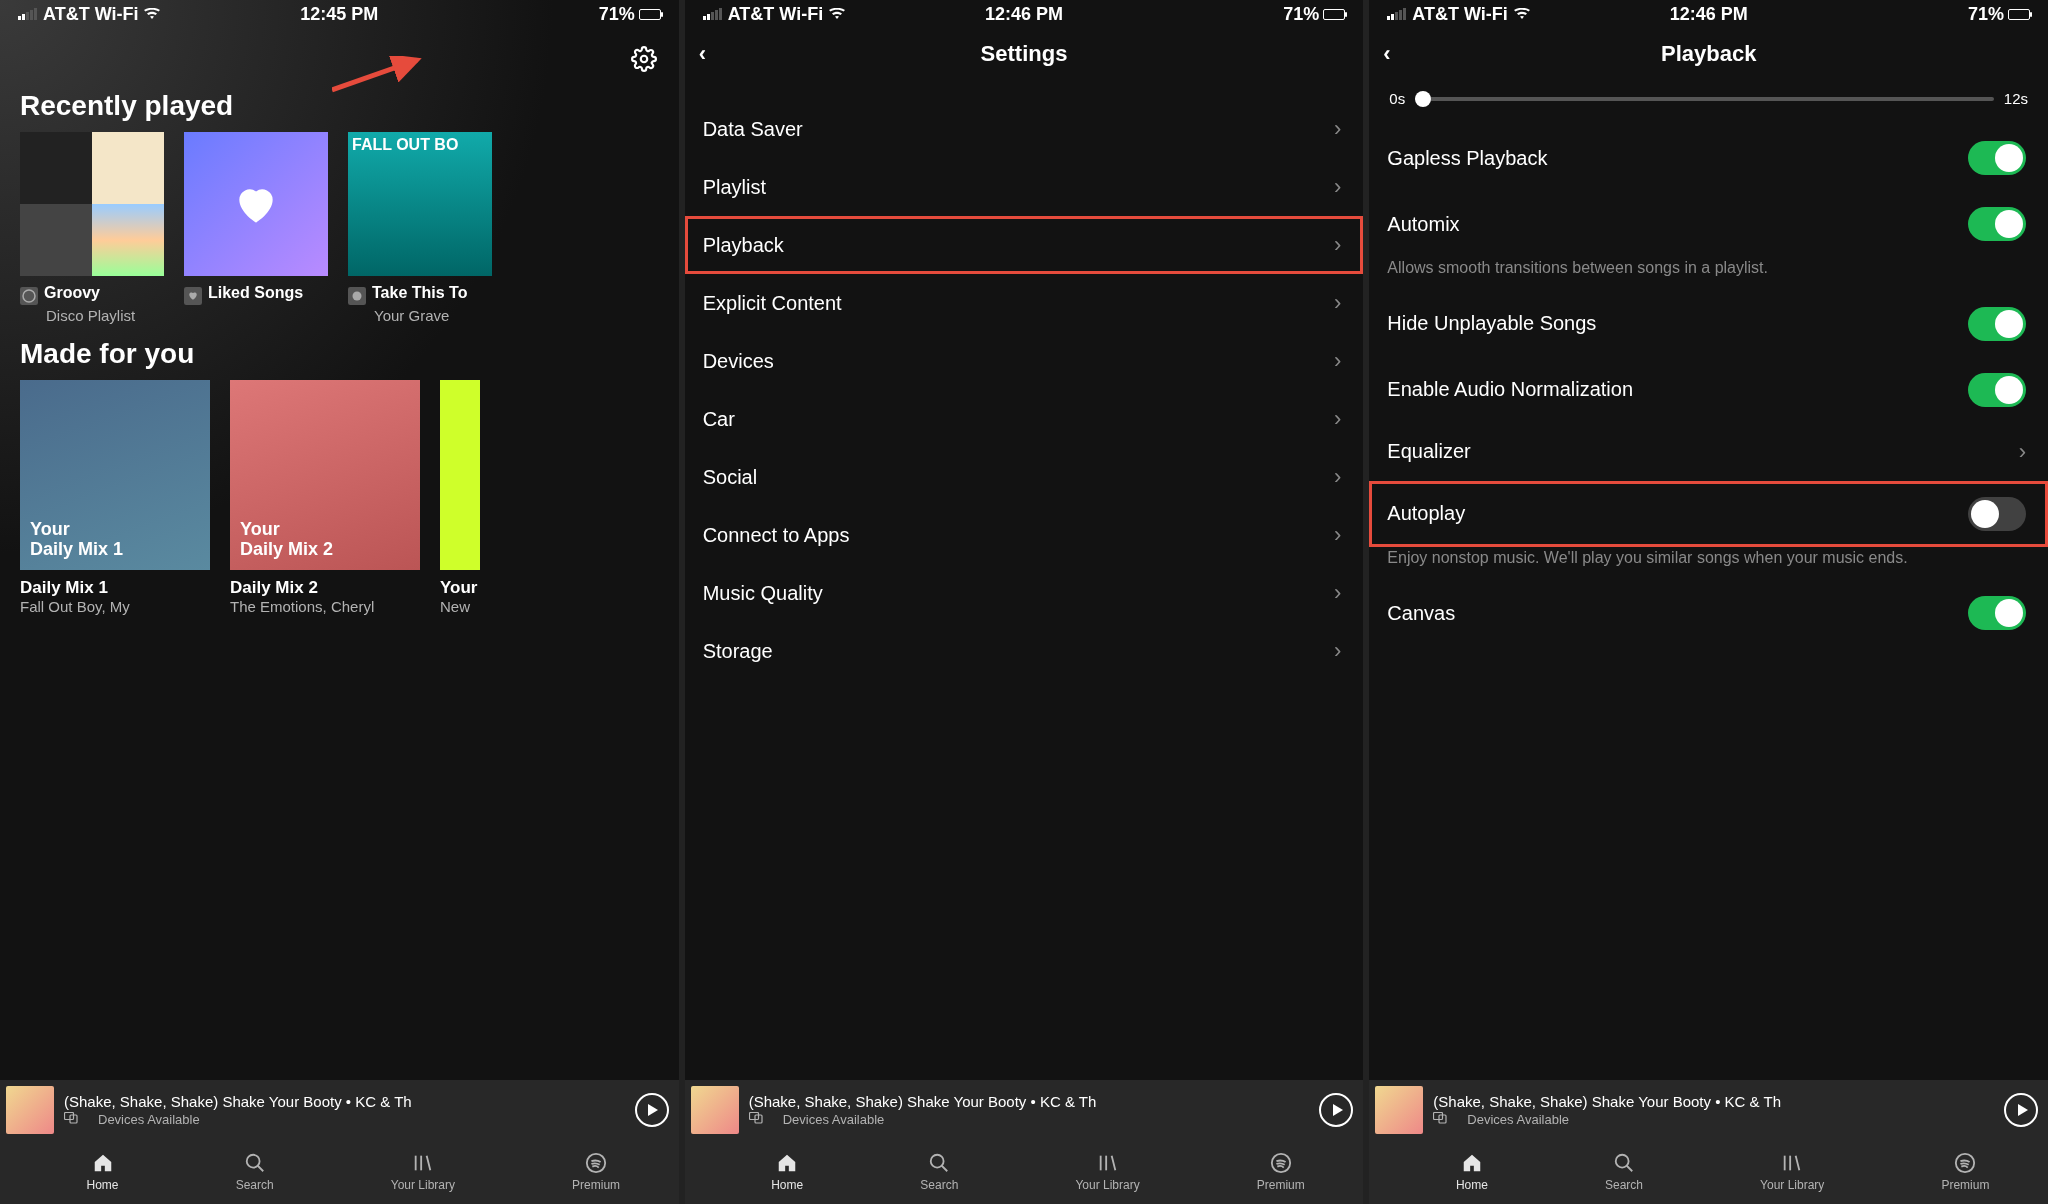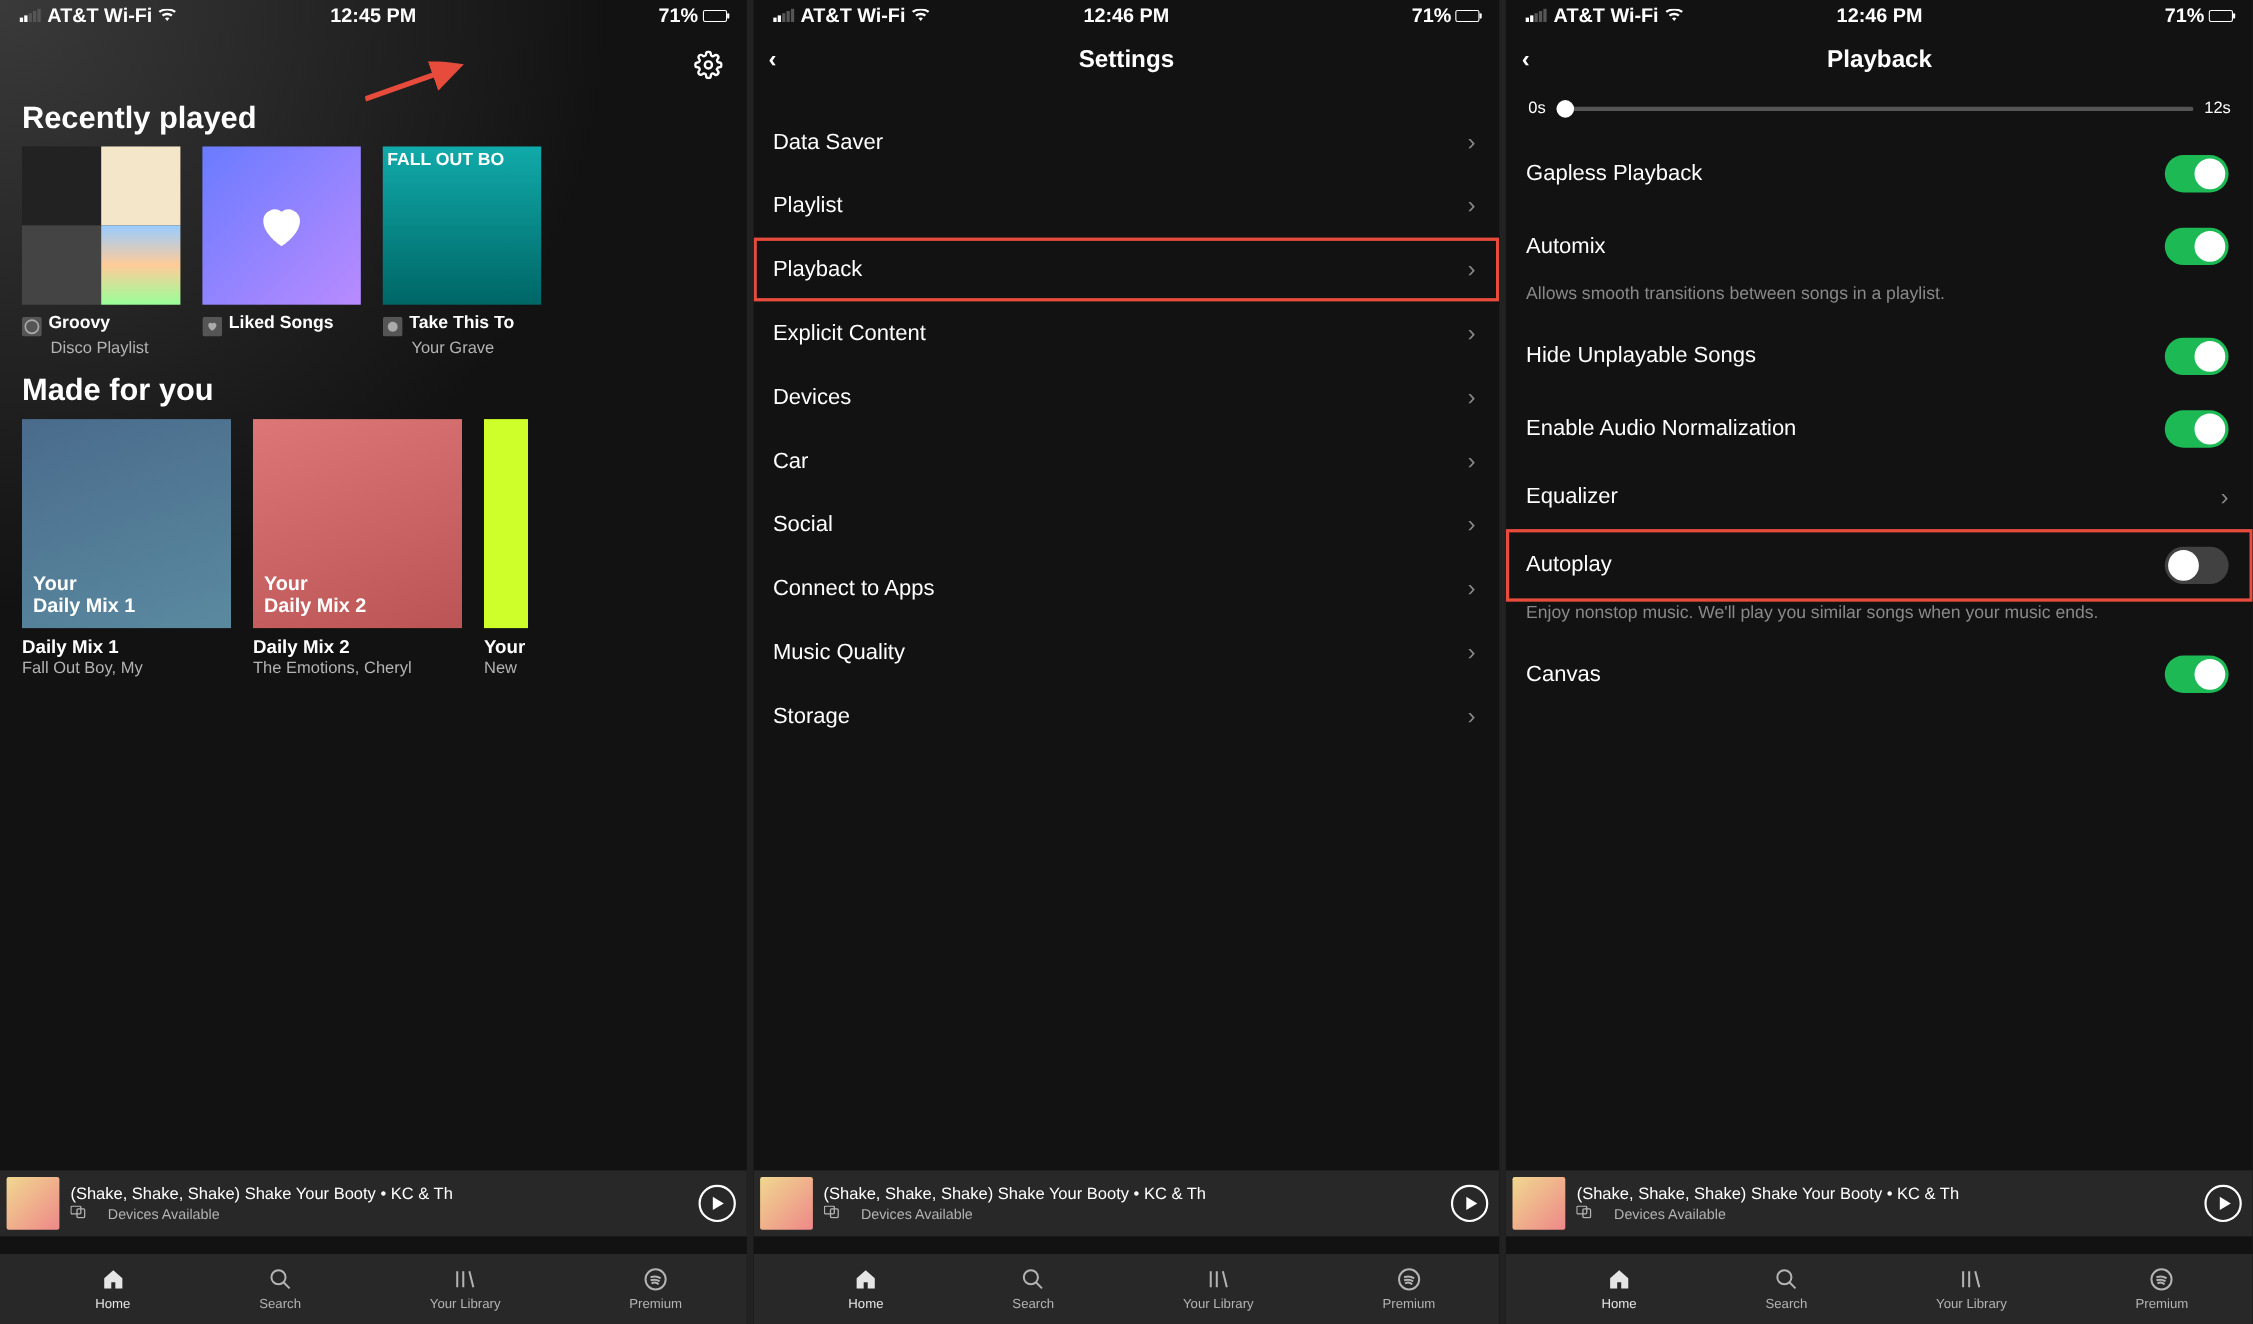--- a/index.html
+++ b/index.html
@@ -100,21 +100,21 @@
   }
   .slider-track { flex:1; height:4px; background:#555; position:relative; border-radius:2px; }
   .slider-thumb { position:absolute; left:0; top:-6px; width:16px; height:16px; border-radius:50%; background:#fff; }
   
   .toggle { width:58px; height:34px; border-radius:17px; background:#414141; position:relative; }
   .toggle .knob { width:28px; height:28px; border-radius:50%; background:#fff; position:absolute; top:3px; left:3px; }
   .toggle.on { background:#1db954; }
   .toggle.on .knob { left:auto; right:3px; }
   
   .now-playing {
-    position:absolute; left:0; right:0; bottom:80px;
+    position:absolute; left:0; right:0; bottom:64px;
     background:#282828; display:flex; align-items:center; padding:6px 10px 6px 6px; gap:10px;
   }
   .np-art { width:48px; height:48px; background:linear-gradient(135deg,#f0d890,#e88); border-radius:2px; flex:0 0 auto; }
   .np-text { flex:1; min-width:0; }
   .np-title { color:#fff; font-size:15px; white-space:nowrap; overflow:hidden; text-overflow:ellipsis; }
   .np-devices { color:#b3b3b3; font-size:13px; display:flex; align-items:center; gap:20px; margin-top:2px; }
   .play-circle { width:34px; height:34px; border:2px solid #fff; border-radius:50%; display:flex; align-items:center; justify-content:center; }
   .play-circle::before { content:""; border-left:10px solid #fff; border-top:6px solid transparent; border-bottom:6px solid transparent; margin-left:3px; }
   
   .bottom-nav {

